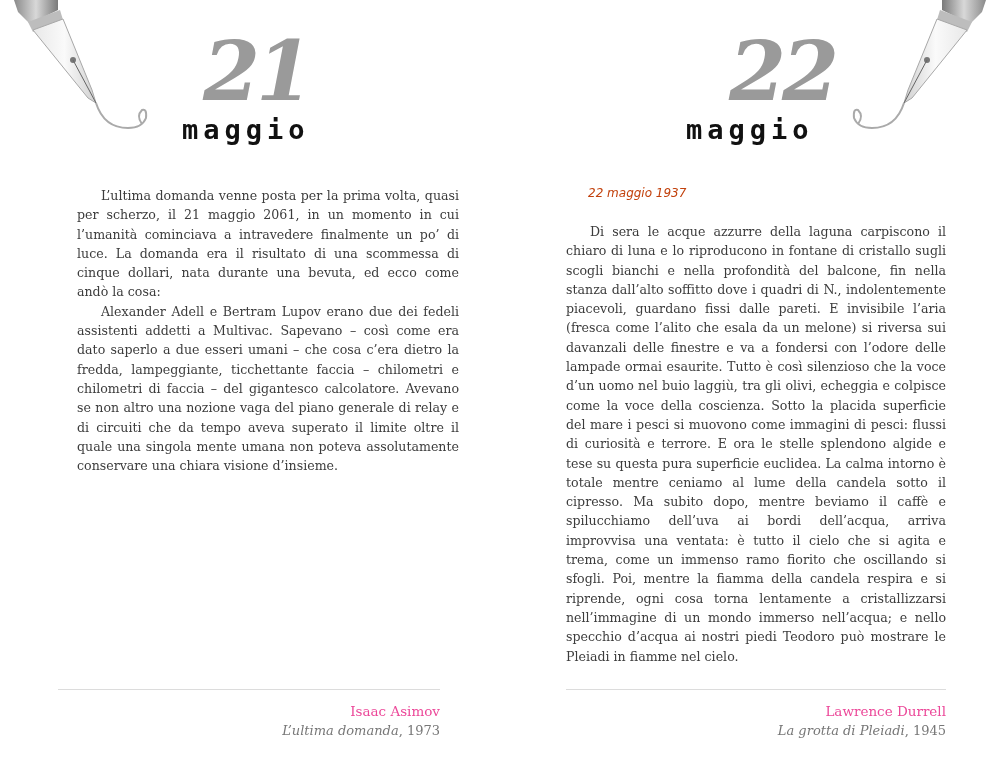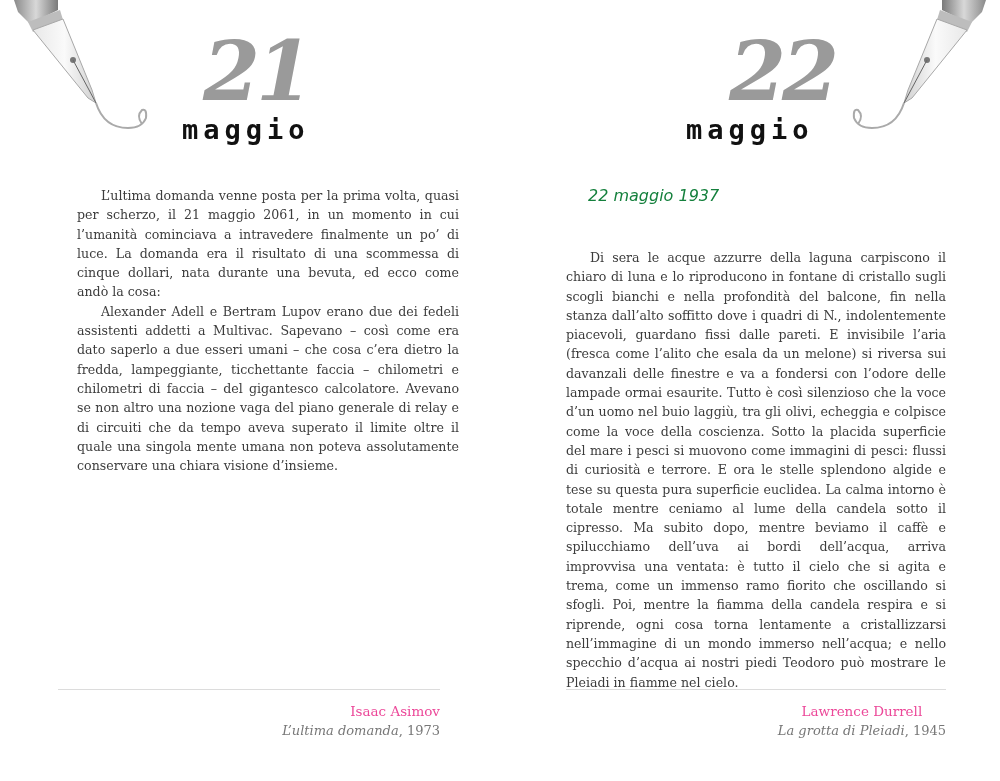--- a/index.html
+++ b/index.html
@@ -17,32 +17,32 @@
              font-weight: bold; font-size: 82px; color: #9a9a9a; line-height: 1; letter-spacing: -4px; }
   .month { position: absolute; font-family: "DejaVu Sans Mono", monospace; font-weight: bold;
            font-size: 27px; color: #111; letter-spacing: 5px; line-height: 1; }
   .page.left .day-num { left: 203px; top: 30px; }
   .page.left .month { left: 182px; top: 116px; }
   .page.right .day-num { left: 205px; top: 30px; margin-left: 24px; }
   .page.right .month { left: 186px; top: 116px; }
 
   .body { position: absolute; font-size: 12.6px; line-height: 19.3px; text-align: justify; color: #3c3c3c; }
   .page.left .body { left: 58px; top: 186px; width: 382px; margin-left: 19px; }
-  .page.right .body { left: 66px; top: 222px; width: 380px; margin-top: 26px; }
+  .page.right .body { left: 66px; top: 222px; width: 380px; }
   .body p { margin: 0; text-indent: 24px; }
   .dateline { position: absolute; left: 88px; top: 186px; font-family: "DejaVu Sans", sans-serif;
-              font-style: italic; font-size: 16px; color: #15803d; }
+              font-style: italic; font-size: 12px; color: #c2410c; }
 
   .rule { position: absolute; top: 689px; height: 1px; background: #dcdcdc; }
   .page.left .rule { left: 58px; width: 382px; }
   .page.right .rule { left: 66px; width: 380px; }
 
   .credit { position: absolute; top: 702px; text-align: right; }
   .page.left .credit { right: 60px; }
-  .page.right .credit { right: 54px; text-align: center; }
+  .page.right .credit { right: 54px; }
   .author { font-size: 13.5px; color: #ec4899; line-height: 19px; }
   .work { font-size: 13px; color: #777; line-height: 19px; }
   .work i { font-style: italic; }
 </style>
 </head>
 <body>
 
 <div class="page left">
   <svg class="pen" viewBox="0 0 155 140">
     <defs>

